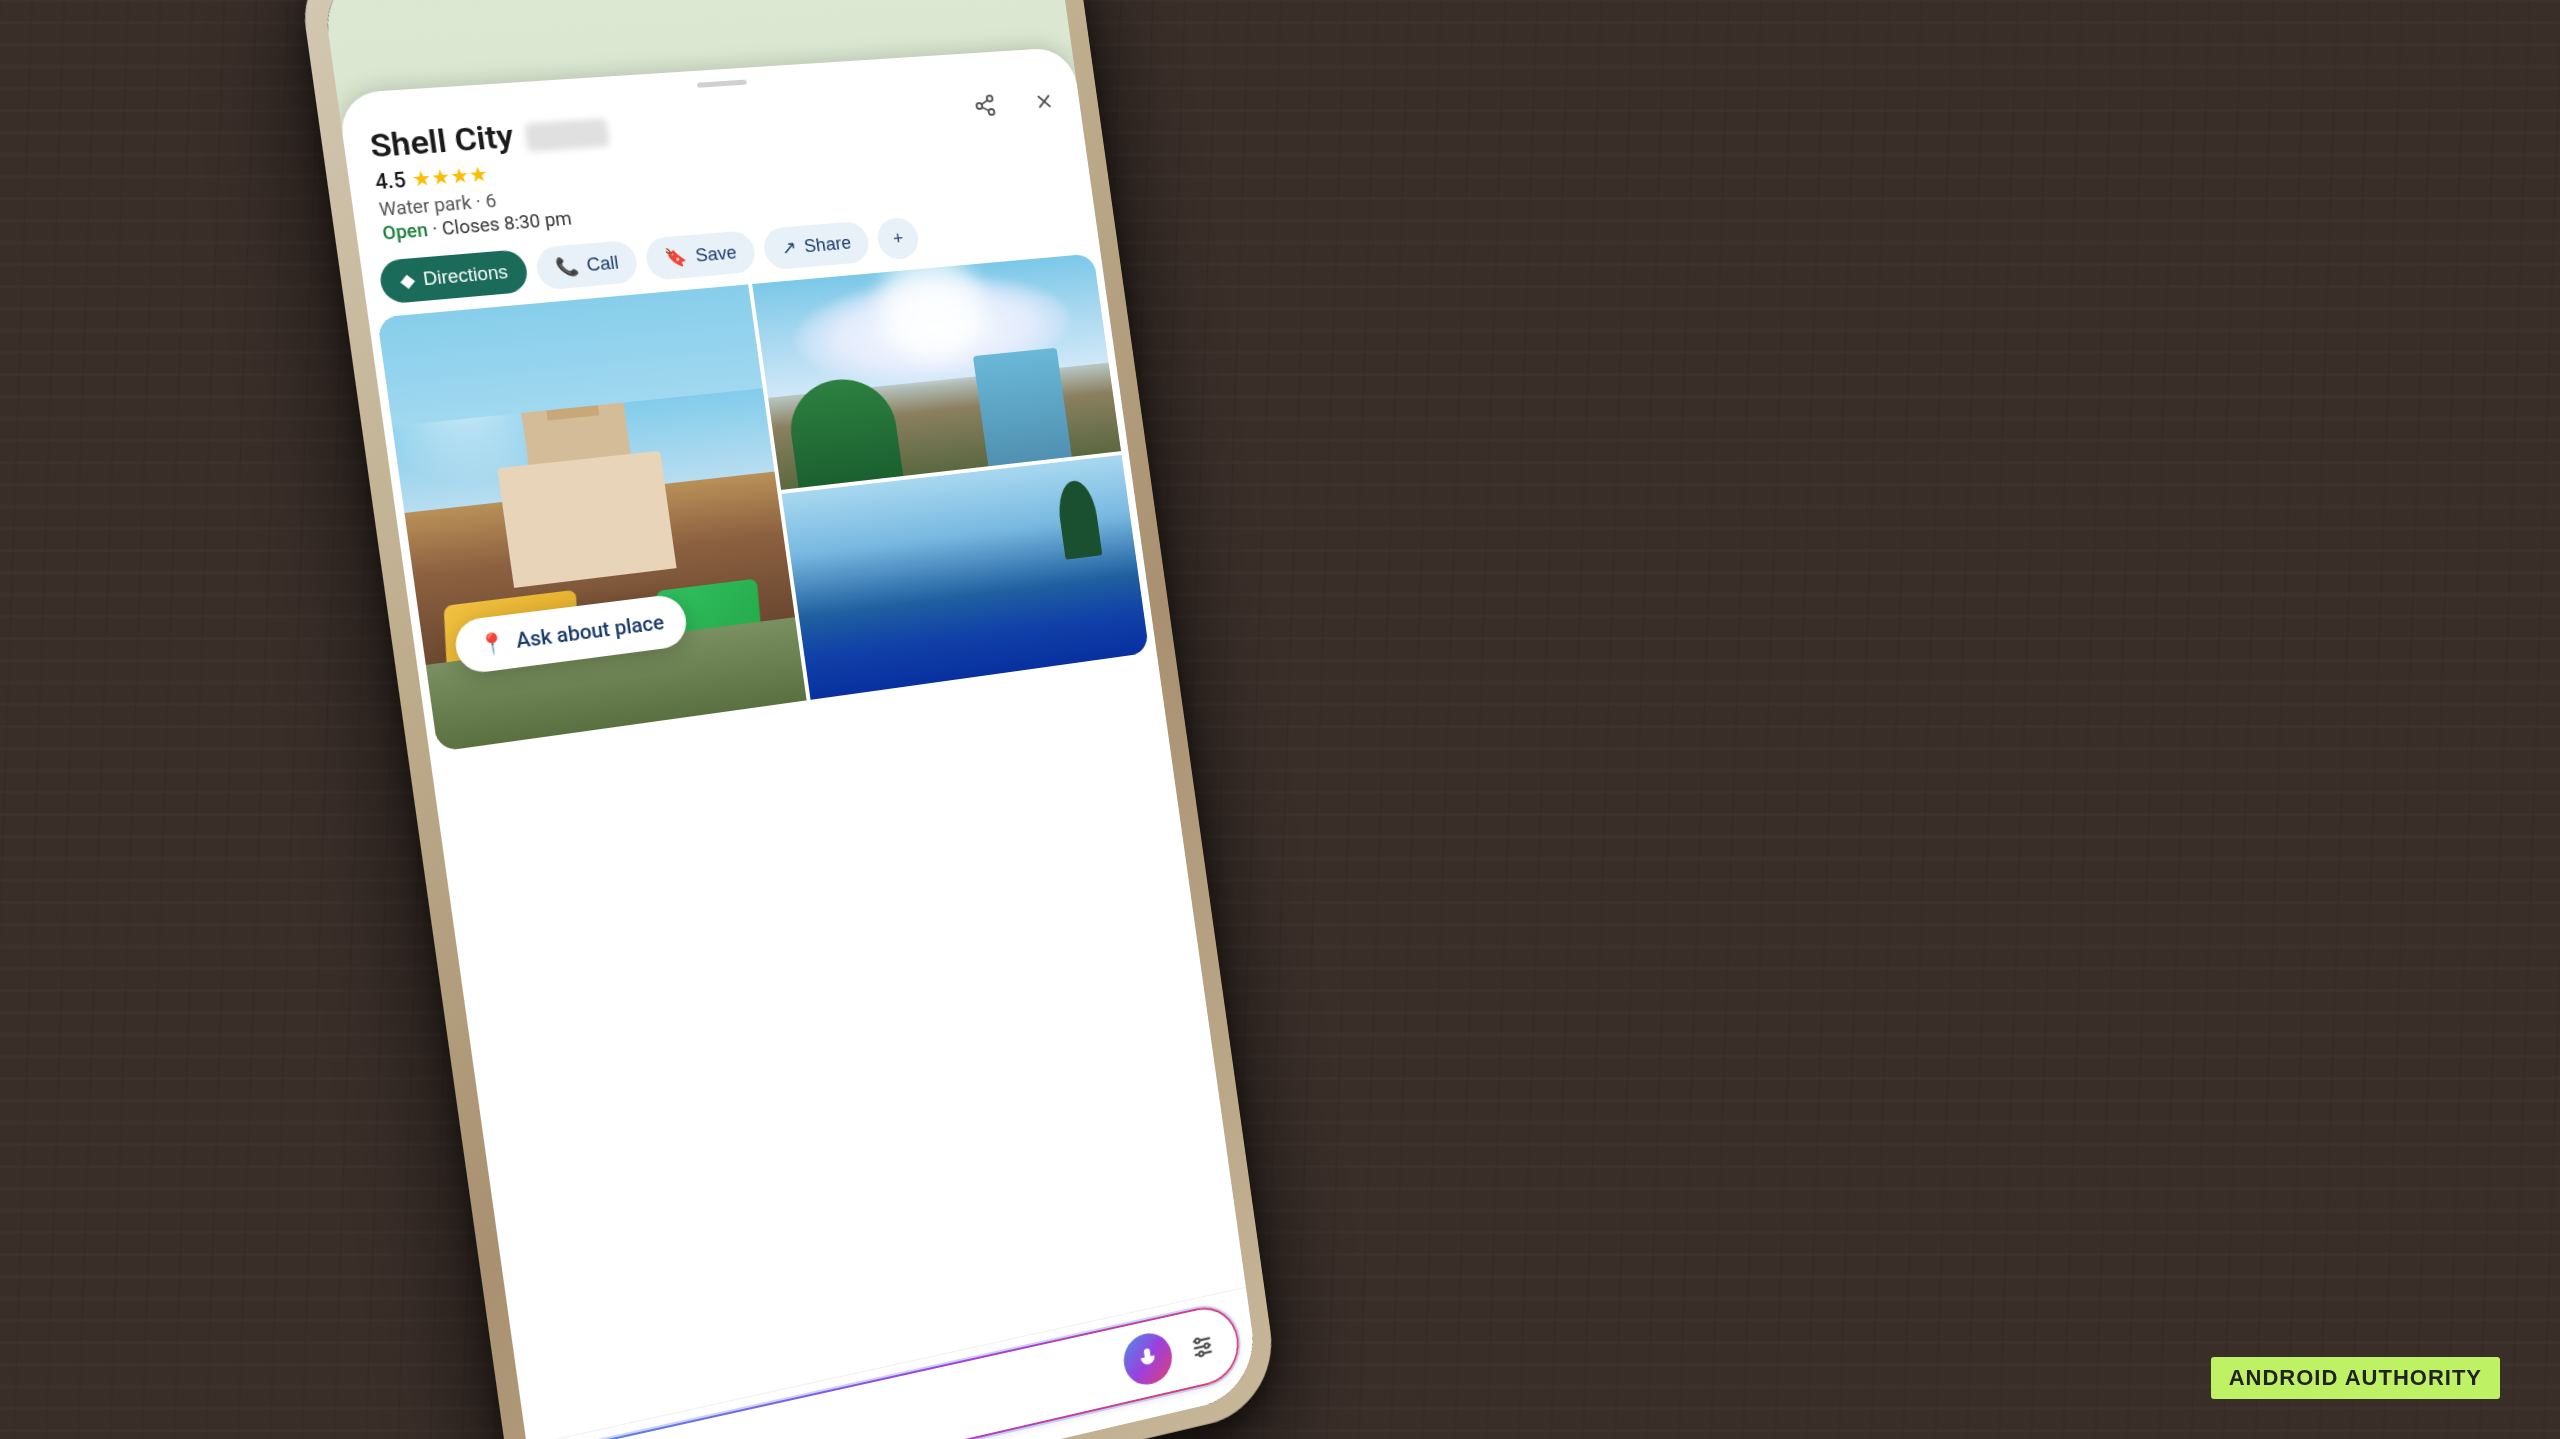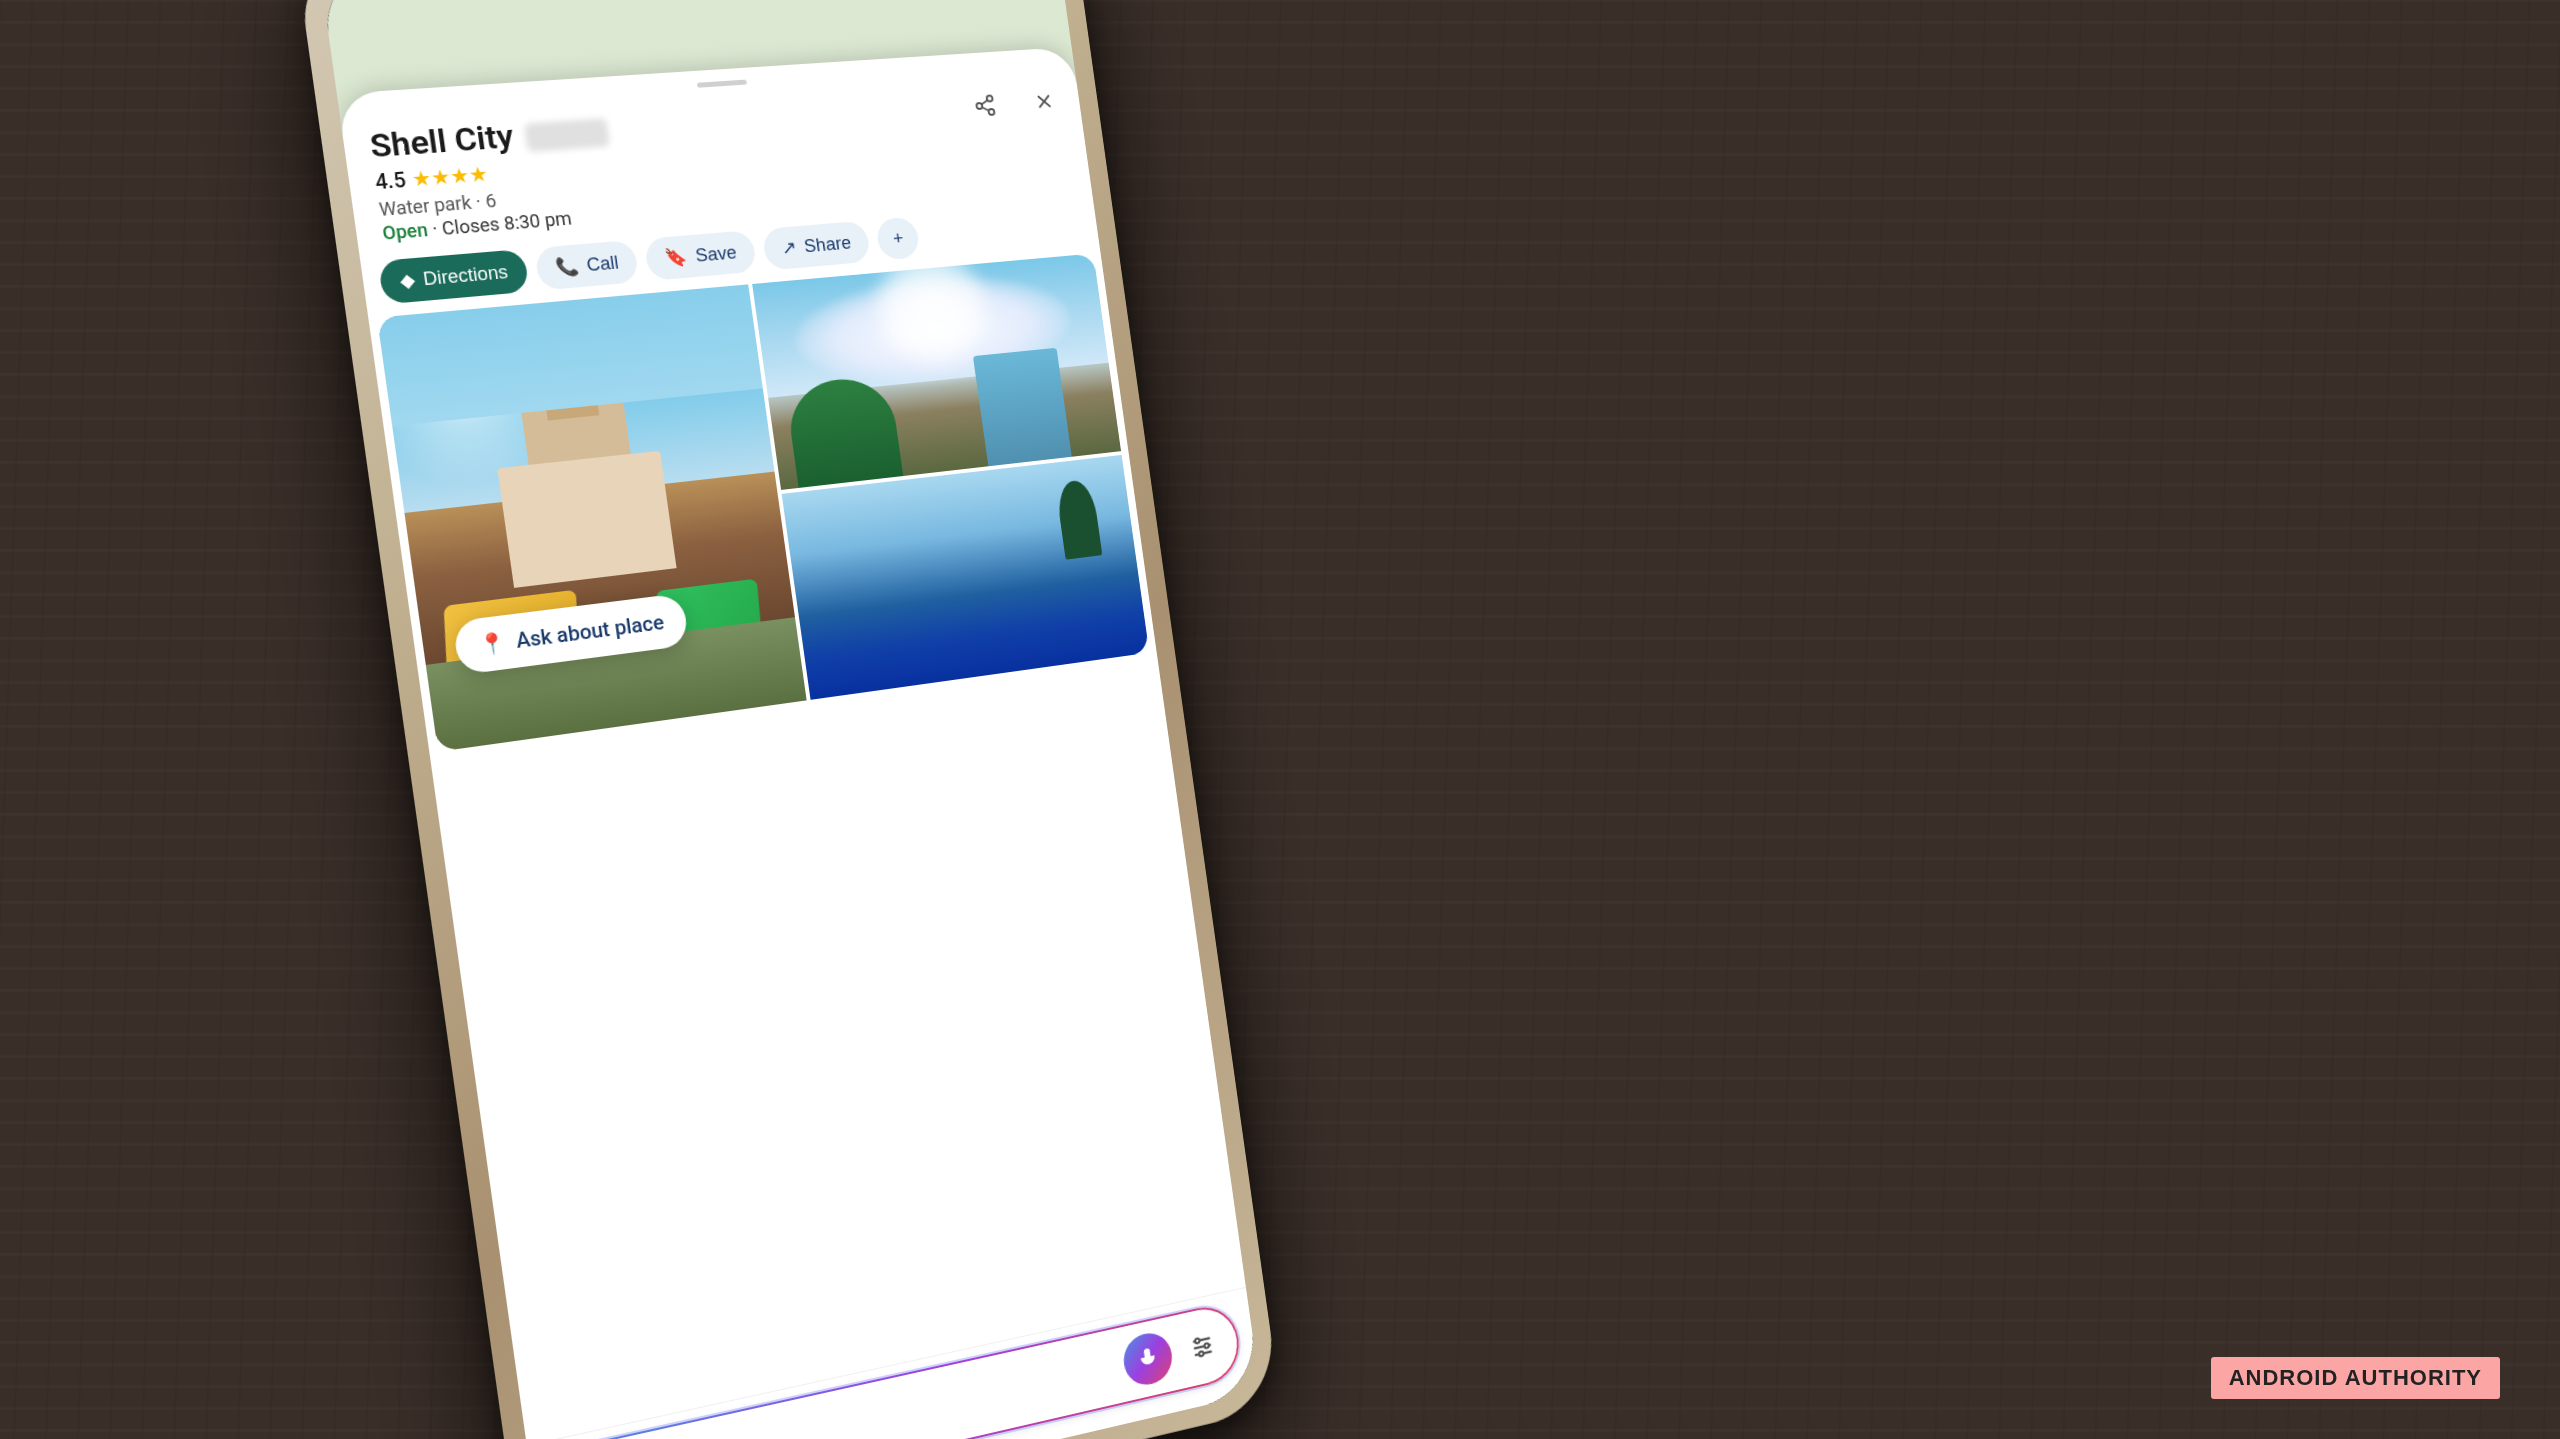--- a/index.html
+++ b/index.html
@@ -33,21 +33,21 @@
           rgba(255,255,255,0) 20px, rgba(255,255,255,0.02) 22px
         );
       background-color: #3a2e28;
     }
 
     
     .watermark {
       position: absolute;
       bottom: 40px;
       right: 60px;
-      background: #fca5a5;
+      background: #bef264;
       color: #222;
       font-size: 22px;
       font-weight: 700;
       padding: 8px 18px;
       letter-spacing: 1px;
       border-radius: 3px;
       font-family: Arial, sans-serif;
     }
 
     

